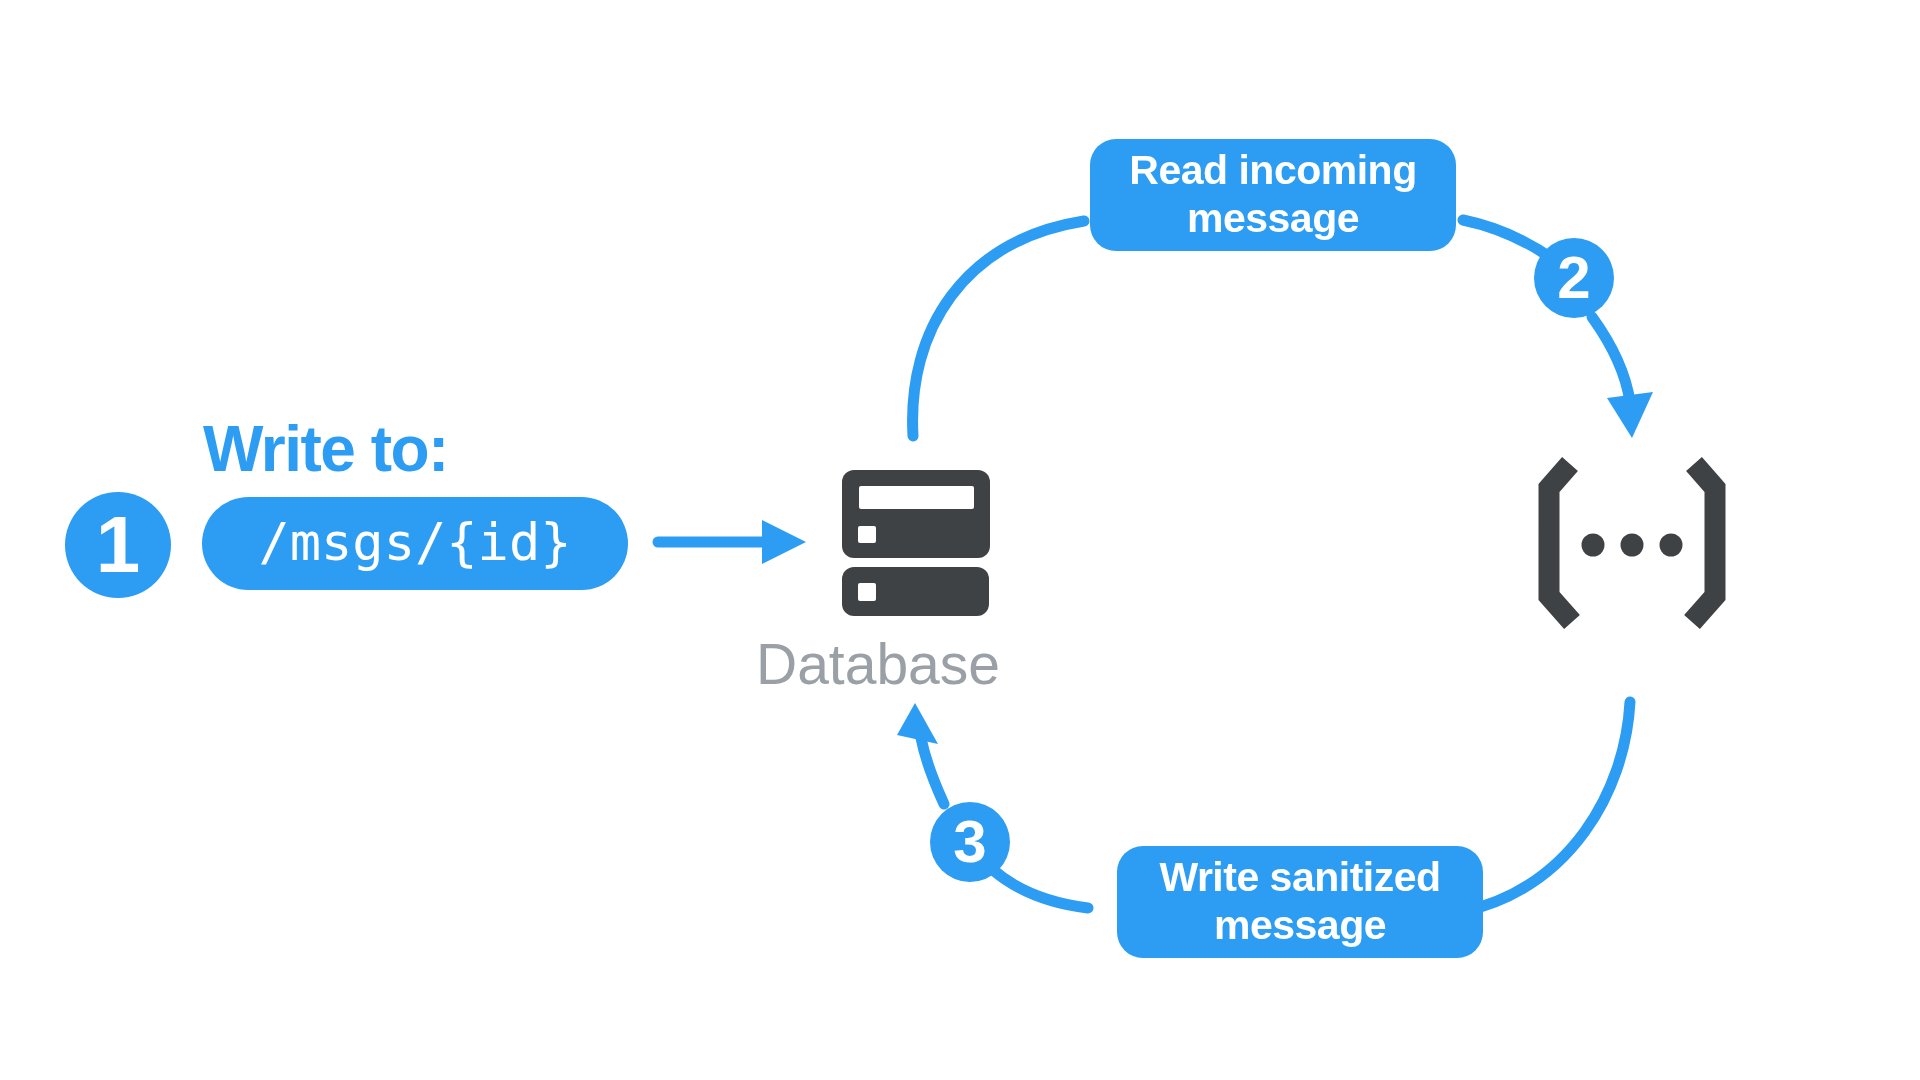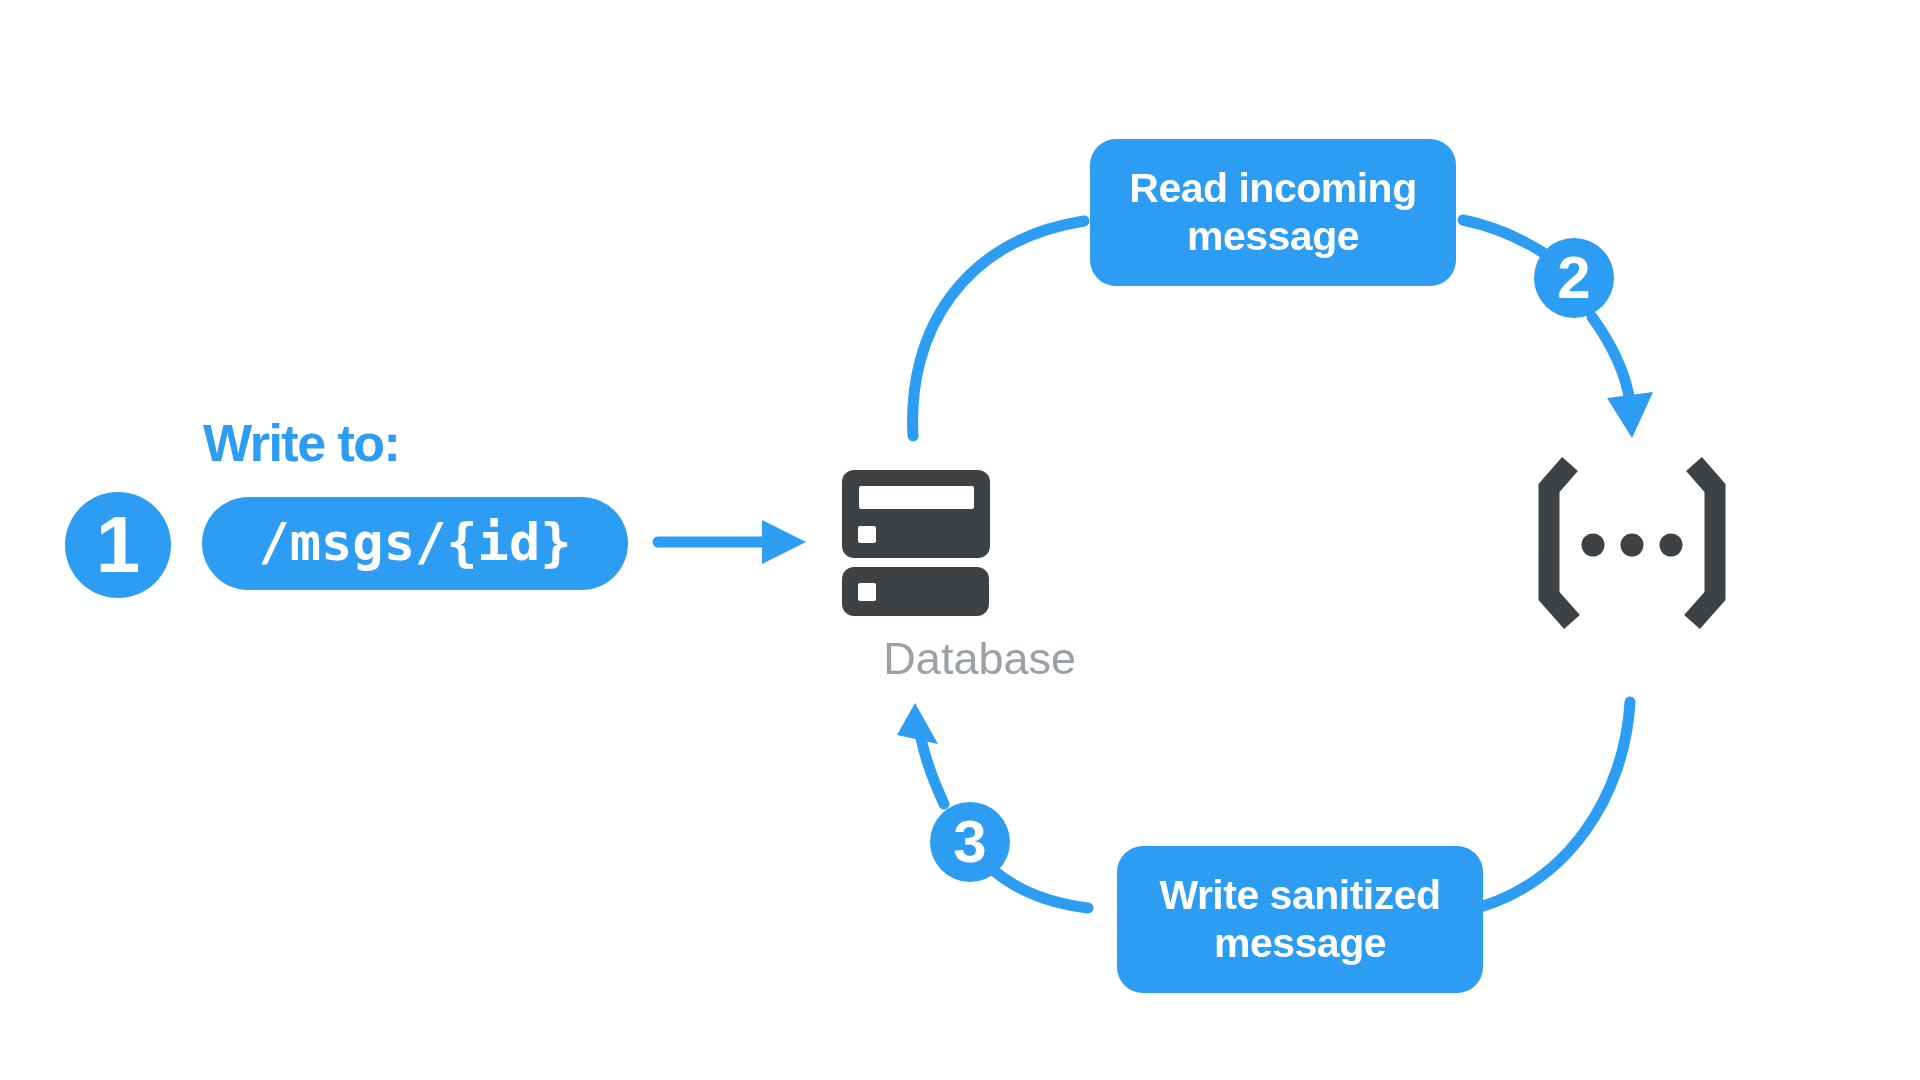--- a/index.html
+++ b/index.html
@@ -29,21 +29,21 @@
     fill: none;
     stroke: var(--accent);
     stroke-width: 11;
     stroke-linecap: round;
   }
   .arrowhead { fill: var(--accent); stroke: none; }
   .write-to-label {
     position: absolute;
     left: 203px; top: 417px;
     color: var(--accent);
-    font-size: 52px;
+    font-size: 64px;
     font-weight: bold;
     letter-spacing: -1.5px;
     line-height: 1;
   }
   .badge {
     position: absolute;
     background: var(--accent);
     border-radius: 50%;
     color: var(--text_on_accent);
     display: flex;
@@ -59,27 +59,27 @@
     position: absolute;
     left: 202px; top: 497px;
     width: 426px; height: 93px;
     background: var(--accent);
     border-radius: 47px;
     color: var(--text_on_accent);
     display: flex;
     align-items: center;
     justify-content: center;
     font-family: "DejaVu Sans Mono", monospace;
-    font-weight: bold;
+    font-weight: normal;
     font-size: 52px;
     padding-bottom: 4px;
   }
   .flow-box {
     position: absolute;
-    width: 366px; height: 147px;
+    width: 366px; height: 112px;
     background: var(--accent);
     border-radius: 26px;
     color: var(--text_on_accent);
     display: flex;
     align-items: center;
     justify-content: center;
     text-align: center;
     font-weight: bold;
     font-size: 41px;
     line-height: 1.17;
@@ -87,23 +87,23 @@
     padding: 0 24px;
   }
   .flow-box-read  { left: 1090px; top: 139px; }
   .flow-box-write { left: 1089px; top: 846px; margin-left: 28px; }
   .node-icon { position: absolute; }
   .database-icon  { left: 842px;  top: 470px; }
   .functions-icon { left: 1536px; top: 450px; }
   .node-label {
     position: absolute;
     width: 320px;
-    text-align: right;
+    text-align: left;
     color: var(--label_gray);
-    font-size: 45px;
+    font-size: 57px;
     font-weight: 400;
     line-height: 1;
   }
   .database-label  { left: 756px;  top: 636px; }
   .functions-label { left: 1472px; top: 636px; }
   .icon-dark-fill   { fill: var(--icon_dark); }
   .icon-dark-stroke { stroke: var(--icon_dark); fill: none; }
   .icon-white-fill  { fill: var(--background); }
 </style>
 </head>

